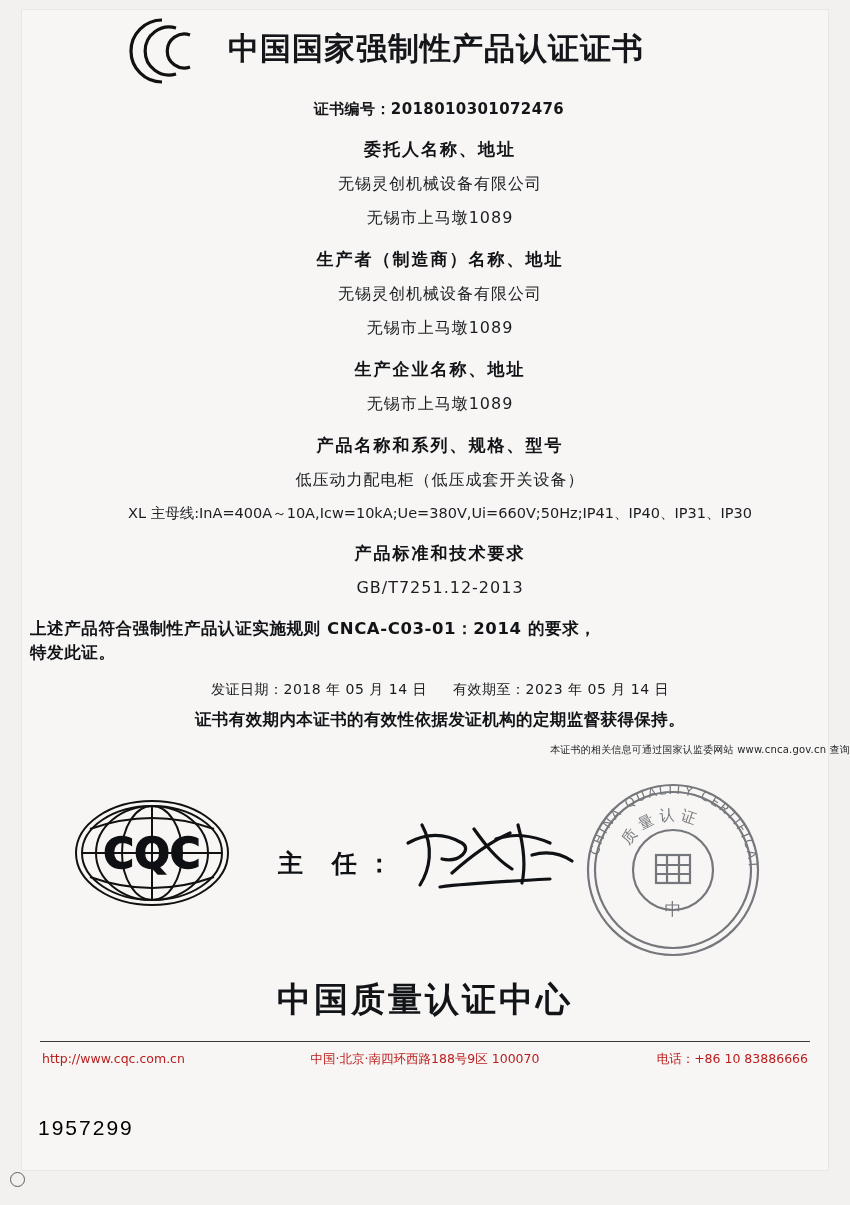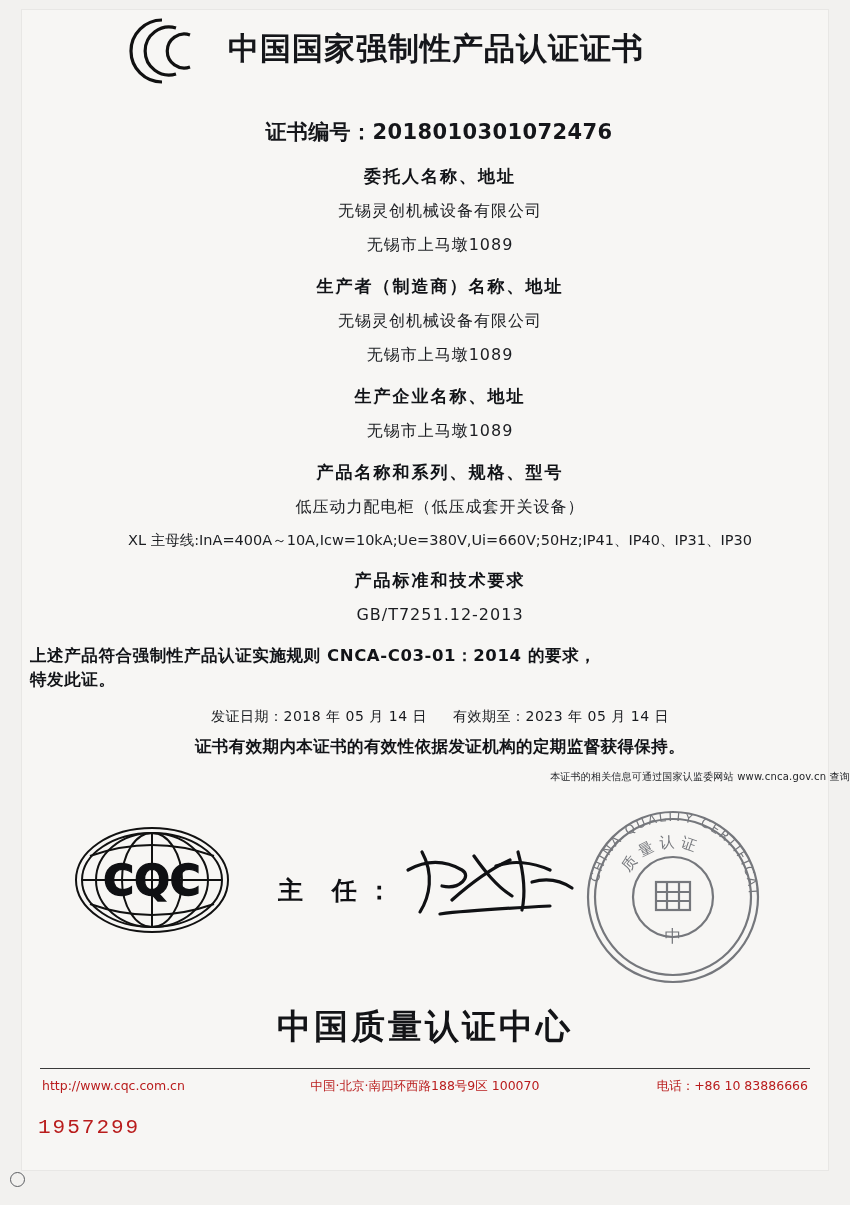--- a/index.html
+++ b/index.html
@@ -55,24 +55,24 @@
     letter-spacing: 1px;
     color: #15161a;
     margin-left: 18px;
     white-space: nowrap;
   }
 
   
   .cert-no {
     text-align: center;
     font-family: "DejaVu Sans", sans-serif;
-    font-size: 21px;
+    font-size: 15px;
     font-weight: bold;
     color: #15161a;
-    margin-top: 34px;
+    margin-top: 16px;
     letter-spacing: 0.4px;
     padding-left: 28px;
   }
   .section {
     text-align: center;
     padding-left: 30px;
   }
   .sec-title {
     font-family: "DejaVu Sans", sans-serif;
     font-size: 17px;
@@ -201,24 +201,24 @@
     color: #b91c1c;
   }
   .footer .left { position: absolute; left: 2px; top: 0; }
   .footer .center { position: absolute; left: 50%; transform: translateX(-50%); top: 0; white-space: nowrap; }
   .footer .right { position: absolute; right: 2px; top: 0; }
 
   .serial {
     position: absolute;
     left: 38px;
     top: 1116px;
-    font-family: Liberation Mono, monospace;
+    font-family: Liberation Sans, sans-serif;
     font-size: 21px;
     letter-spacing: 2px;
-    color: #b91c1c;
+    color: #000000;
   }
   .serial-dot {
     position: absolute;
     left: 10px;
     top: 1172px;
     width: 13px;
     height: 13px;
     border: 1.5px solid #5c5e62;
     border-radius: 50%;
   }

